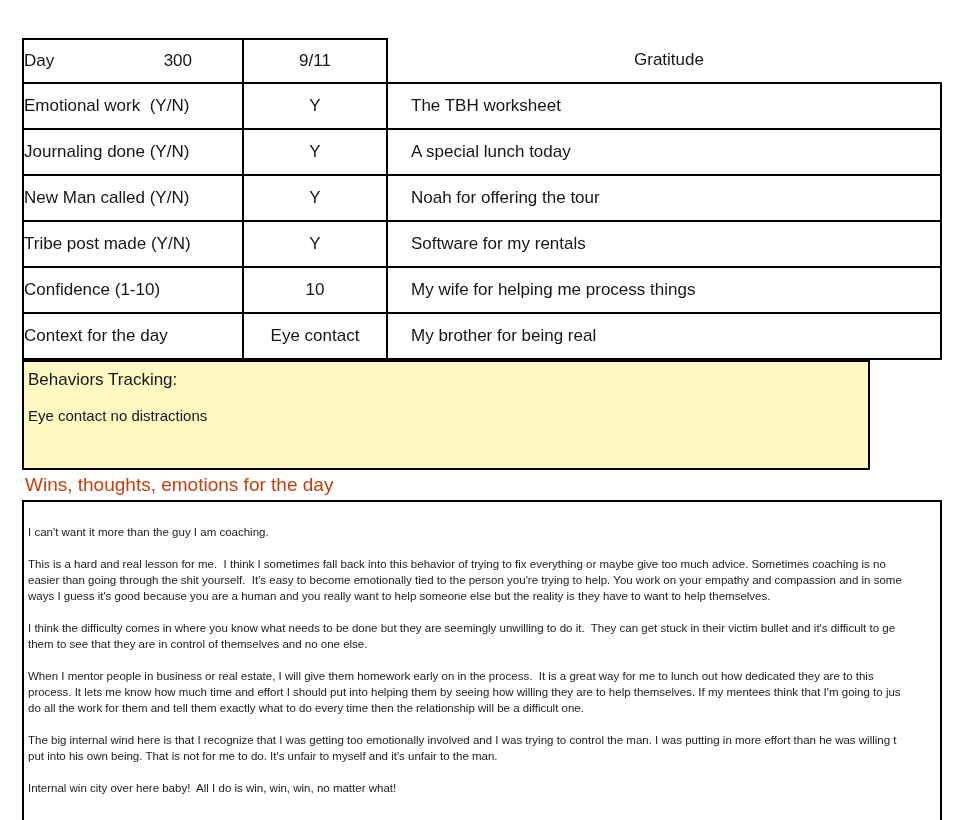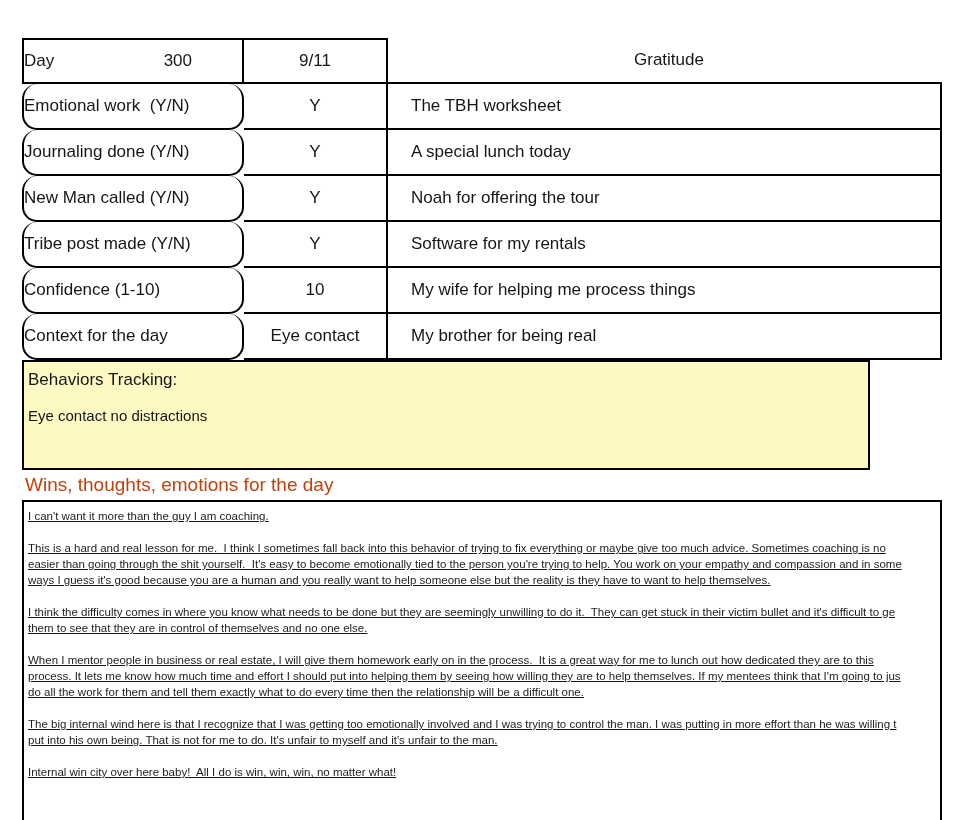--- a/index.html
+++ b/index.html
@@ -19,21 +19,21 @@
   .c1 { width: 222px; }
   .c2 { width: 144px; justify-content: center; }
   .c3 { width: 554px; padding-left: 23px; }
 
   
   .hdr .c1 { border: 2px solid #000; border-right: 2px solid #000; justify-content: space-between; padding-right: 50px; }
   .hdr .c2 { border-top: 2px solid #000; border-bottom: 2px solid #000; border-right: 2px solid #000; }
   .hdr .c3 { border-bottom: 2px solid #000; justify-content: center; padding-left: 8px; }
 
   
-  .t-row.body .c1 { border-left: 2px solid #000; border-right: 2px solid #000; border-bottom: 2px solid #000; border-radius: 15px; }
+  .t-row.body .c1 { border-left: 2px solid #000; border-right: 2px solid #000; border-bottom: 2px solid #000; }
   .t-row.body .c2 { border-right: 2px solid #000; border-bottom: 2px solid #000; }
   .t-row.body .c3 { border-right: 2px solid #000; border-bottom: 2px solid #000; }
 
   
   #behaviors-box {
     position: absolute; left: 22px; top: 360px; width: 848px; height: 110px;
     box-sizing: border-box; border: 2px solid #000; background: #fef9c3;
     padding: 8px 4px 0 4px;
   }
   #behaviors-title { font-size: 17px; }
@@ -42,21 +42,21 @@
   
   #wins-heading {
     position: absolute; left: 25px; top: 474px; font-size: 19px; color: #c2410c;
   }
   #wins-box {
     position: absolute; left: 22px; top: 500px; width: 920px; height: 320px;
     box-sizing: border-box; background: #fff;
     border-top: 2px solid #000; border-left: 2px solid #000; border-right: 2px solid #000;
     overflow: hidden; padding: 6px 0 0 4px;
   }
-  .win-par { margin: 0 0 16px 0; text-decoration: underline; }
+  .win-par { margin: 16px 0 16px 0; }
   .win-line {
     font-size: 11.5px; line-height: 16px; white-space: pre; overflow: hidden; color: #1c1c1c;
   }
 </style>
 </head>
 <body>
 
 <div id="tracker-table">
 
   <div class="t-row hdr">

